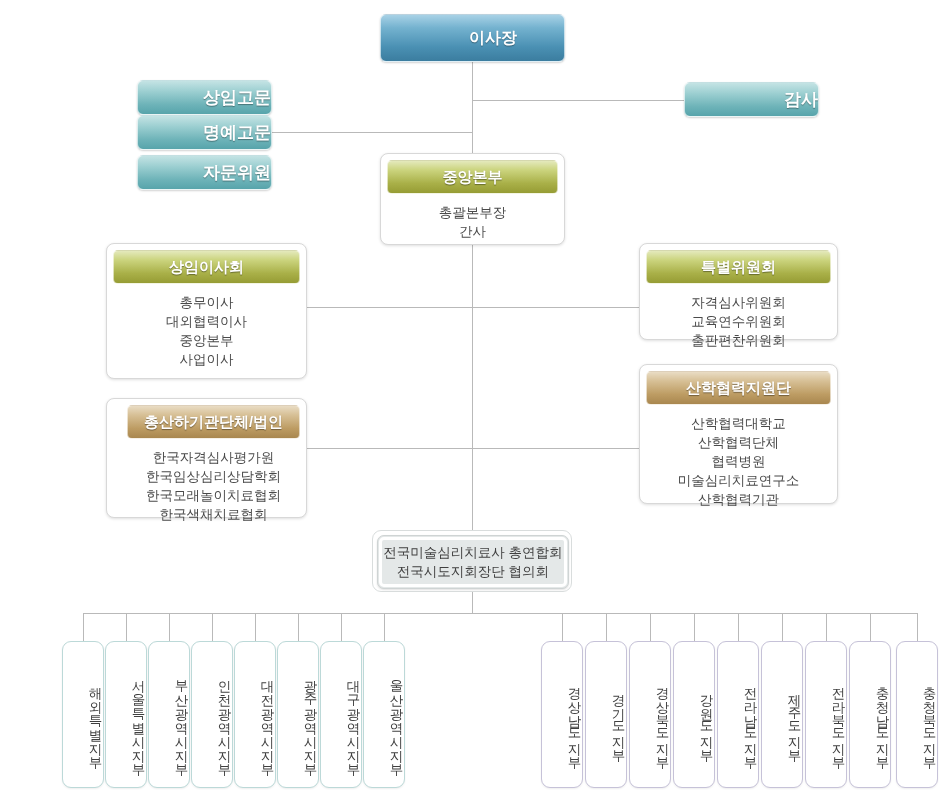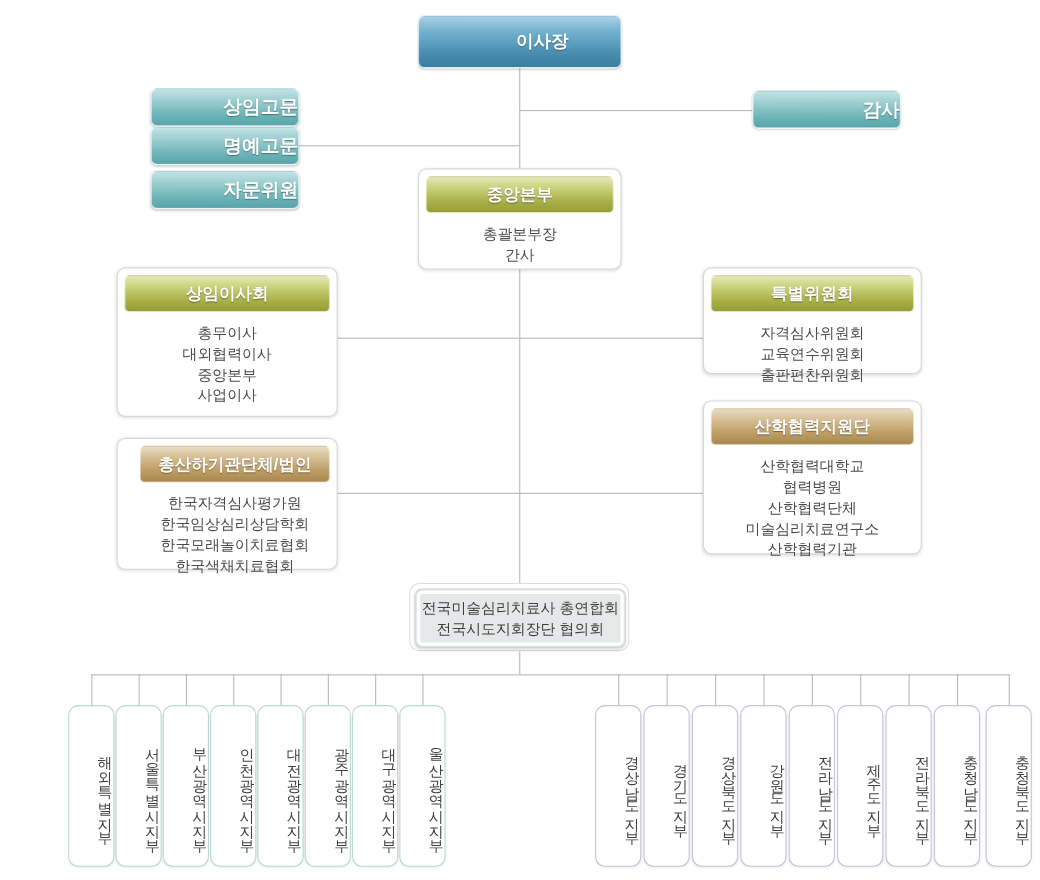--- a/index.html
+++ b/index.html
@@ -217,22 +217,22 @@
       <div>자격심사위원회</div>
       <div>교육연수위원회</div>
       <div>출판편찬위원회</div>
     </div>
   </div>
 
   <div class="node panel" style="left:639px; top:364px; width:199px; height:140px;">
     <div class="panel-head head-brown">산학협력지원단</div>
     <div class="panel-body">
       <div>산학협력대학교</div>
+      <div>산학협력단체</div>
       <div>협력병원</div>
-      <div>산학협력단체</div>
       <div>미술심리치료연구소</div>
       <div>산학협력기관</div>
     </div>
   </div>
 
   <div class="node panel" style="left:106px; top:398px; width:201px; height:120px;padding-left:20px;">
     <div class="panel-head head-brown">총산하기관단체/법인</div>
     <div class="panel-body">
       <div>한국자격심사평가원</div>
       <div>한국임상심리상담학회</div>

